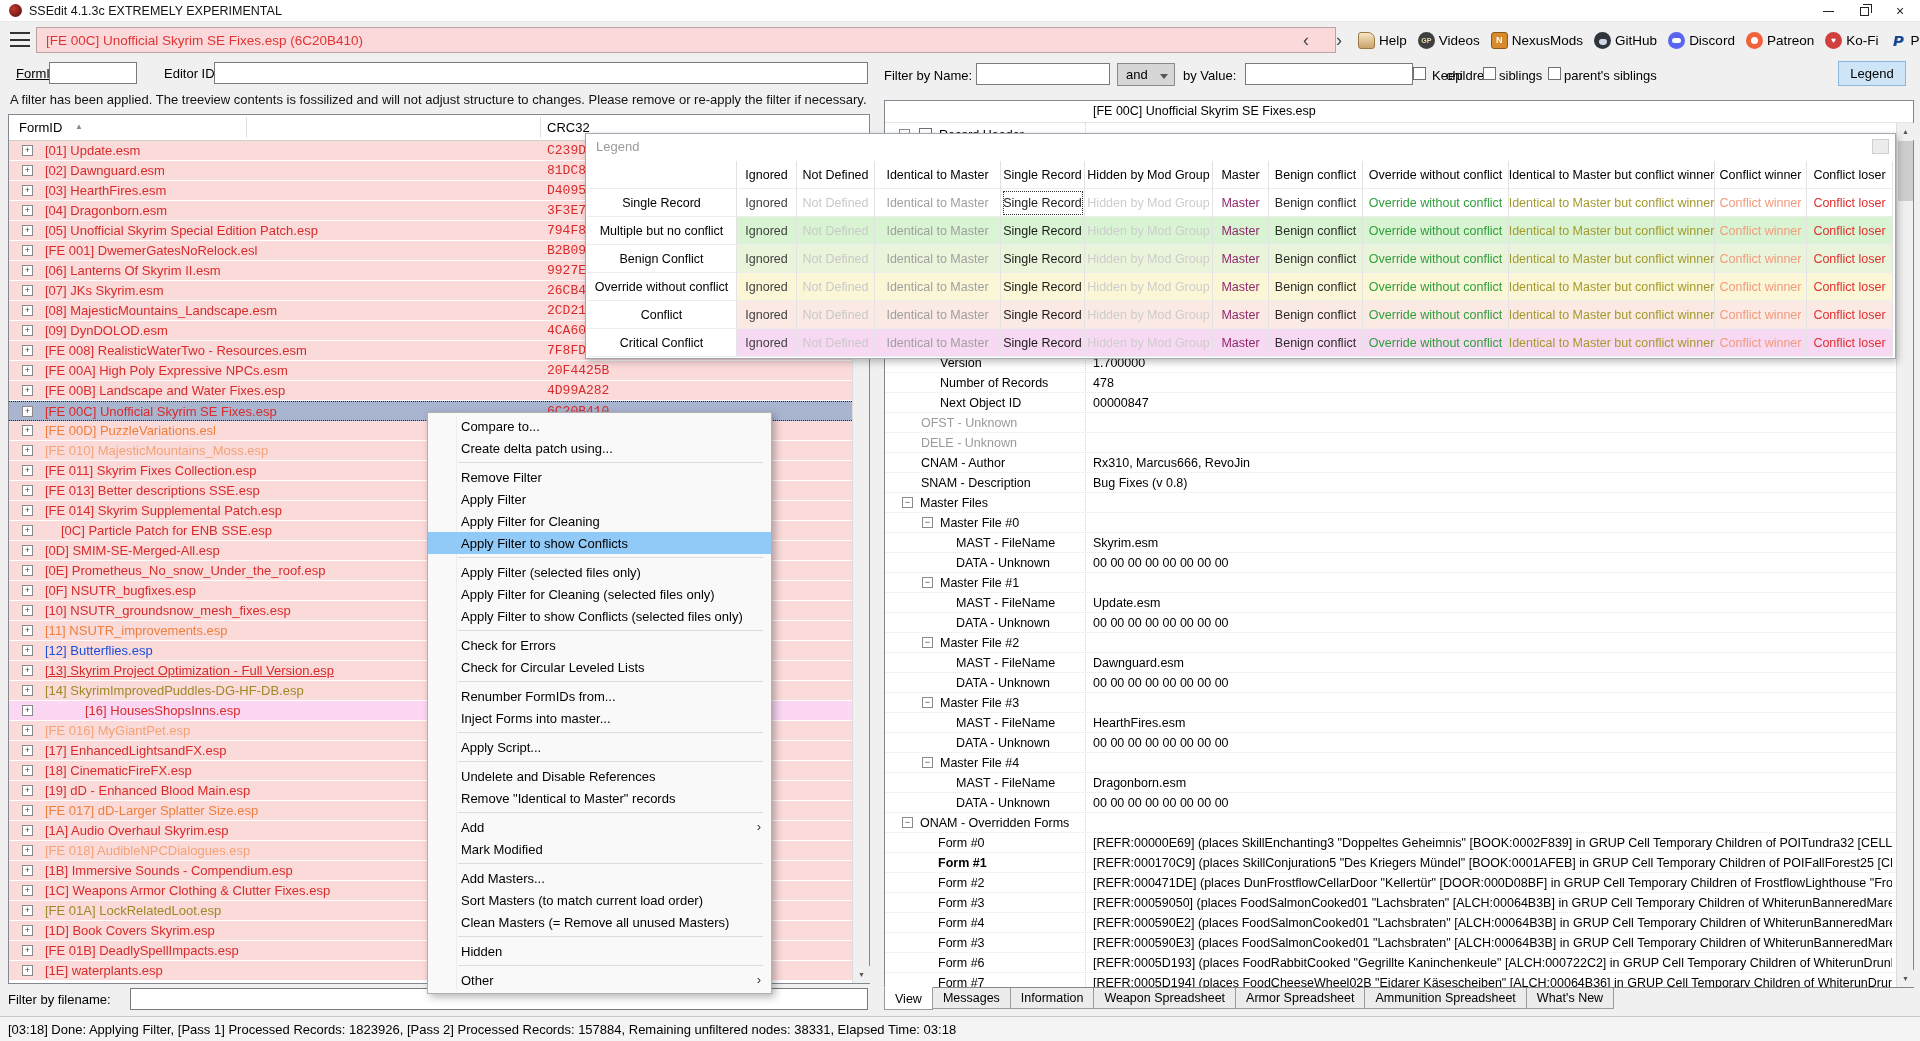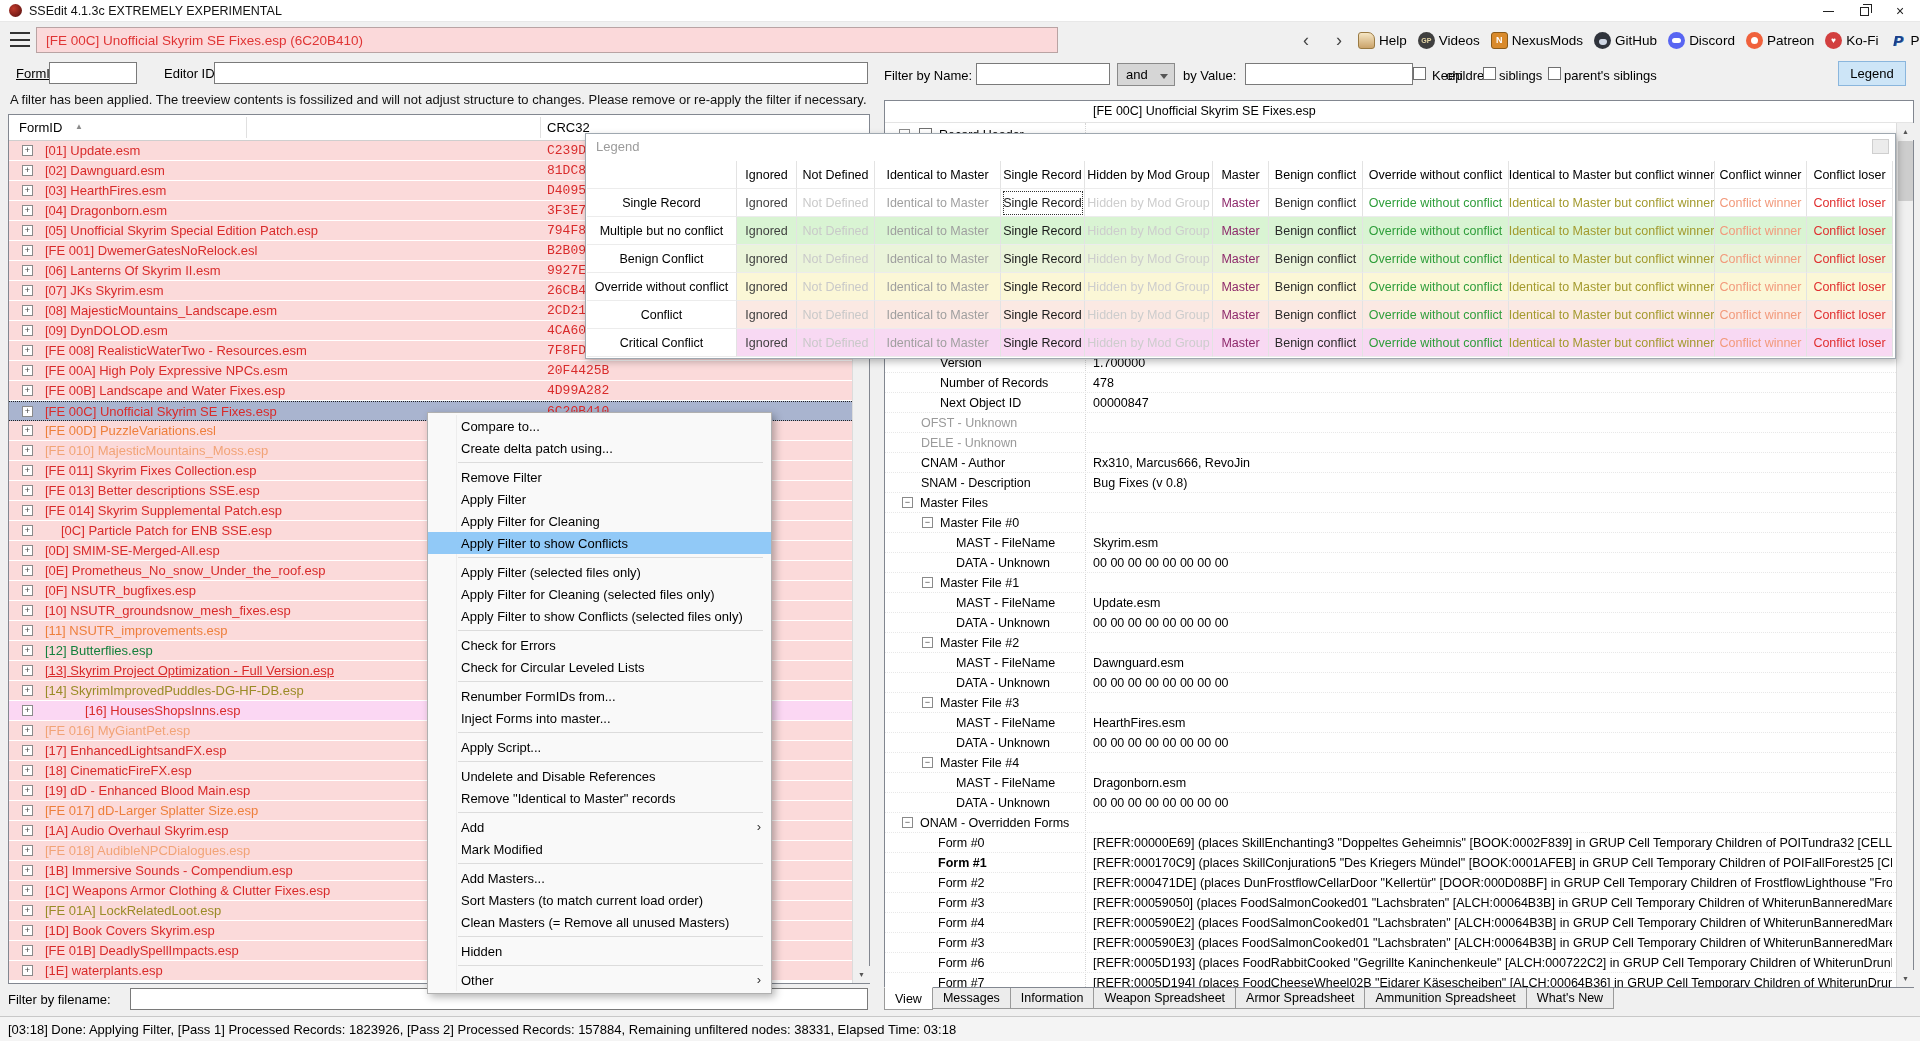--- a/index.html
+++ b/index.html
@@ -14,21 +14,21 @@
   .win-btn{width:36px;height:22px;display:flex;align-items:center;justify-content:center;color:#222}
   .g-min{width:11px;height:1px;background:#222}
   .g-max{width:9px;height:9px;border:1px solid #222;position:relative;background:#fff}
   .g-max::after{content:"";position:absolute;left:2px;top:-4px;width:8px;height:8px;border:1px solid #222;border-left:none;border-bottom:none}
   .g-close{font-size:14px;line-height:14px}
 
   
   .toolbar{position:absolute;left:0;top:22px;width:1920px;height:36px}
   .hamburger{position:absolute;left:10px;top:10px;width:20px;height:15px;display:flex;flex-direction:column;justify-content:space-between}
   .hamburger i{display:block;height:2px;background:#333}
-  .plugin-box{position:absolute;left:36px;top:5px;width:1022px;height:26px;background:#fbd9da;border:1px solid #b9a3a3;color:#e03434;display:flex;align-items:center;padding-left:9px;font-size:13.5px;overflow:hidden;white-space:nowrap}
+  .plugin-box{position:absolute;left:36px;top:5px;width:1300px;height:26px;background:#fbd9da;border:1px solid #b9a3a3;color:#e03434;display:flex;align-items:center;padding-left:9px;font-size:13.5px;overflow:hidden;white-space:nowrap}
   .nav-arrow{position:absolute;top:6px;width:26px;height:24px;display:flex;align-items:center;justify-content:center;color:#444;font-size:18px}
   .nav-back{left:1293px}.nav-fwd{left:1326px}
   .nav-back::after{content:"‹"}.nav-fwd::after{content:"›"}
   .toolbar-links{position:absolute;left:1358px;top:4px;height:28px;display:flex;align-items:center;gap:11px}
   .tlink{display:flex;align-items:center;gap:4px;font-size:13.5px;white-space:nowrap}
   .ic{width:17px;height:17px;display:inline-flex;align-items:center;justify-content:center;color:#fff;font-weight:bold;flex:0 0 auto}
   .ic-book{background:linear-gradient(180deg,#f6e6c4 0%,#caa36a 100%);border:1px solid #9a7a42;border-radius:3px 7px 3px 3px}
   .ic-gp-circle{background:#3f3f3f;border-radius:50%}
   .ic-gp-circle::after{content:"GP";font-size:7px;color:#e8d9a8}
   .ic-nexus{background:#d98a2b;border-radius:3px;border:1px solid #8a5a18}
@@ -323,21 +323,21 @@
       <div class="trow" style="top: 460px; background: rgb(251, 218, 218);">
         <span class="texp">+</span>
         <span class="tlab" style="color: rgb(217, 43, 43);">[10] NSUTR_groundsnow_mesh_fixes.esp</span>
       </div>
       <div class="trow" style="top: 480px; background: rgb(251, 218, 218);">
         <span class="texp">+</span>
         <span class="tlab" style="color: rgb(238, 127, 60);">[11] NSUTR_improvements.esp</span>
       </div>
       <div class="trow" style="top: 500px; background: rgb(251, 218, 218);">
         <span class="texp">+</span>
-        <span class="tlab" style="color: #15803d;">[12] Butterflies.esp</span>
+        <span class="tlab" style="color: #1d4ed8;">[12] Butterflies.esp</span>
       </div>
       <div class="trow" style="top: 520px; background: rgb(251, 218, 218);">
         <span class="texp">+</span>
         <span class="tlab u" style="color: rgb(217, 43, 43);">[13] Skyrim Project Optimization - Full Version.esp</span>
       </div>
       <div class="trow" style="top: 540px; background: rgb(251, 218, 218);">
         <span class="texp">+</span>
         <span class="tlab" style="color: rgb(155, 139, 38);">[14] SkyrimImprovedPuddles-DG-HF-DB.esp</span>
       </div>
       <div class="trow" style="top: 560px; background: rgb(251, 215, 243);">

